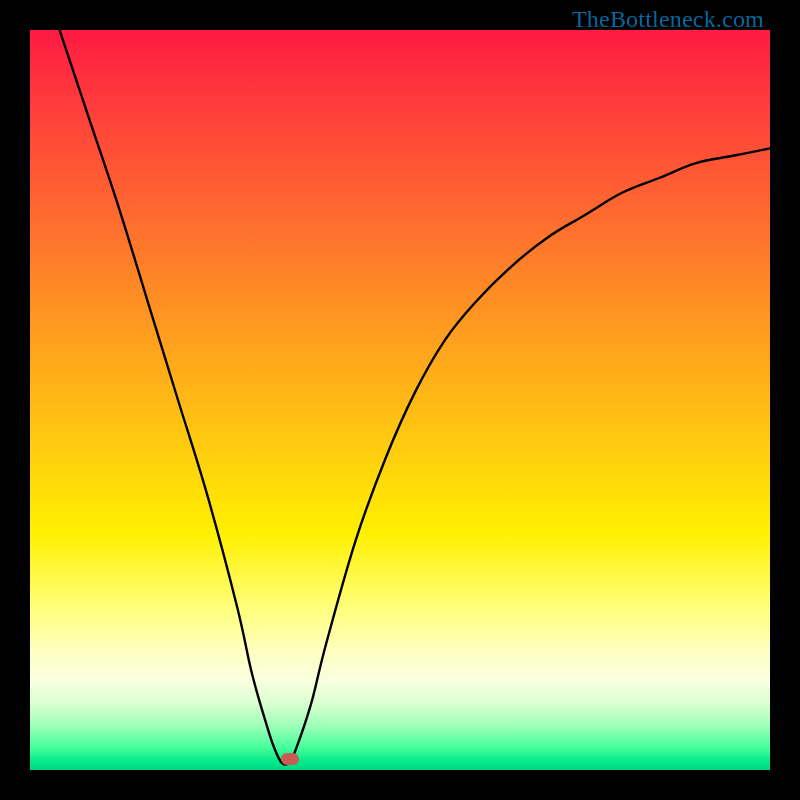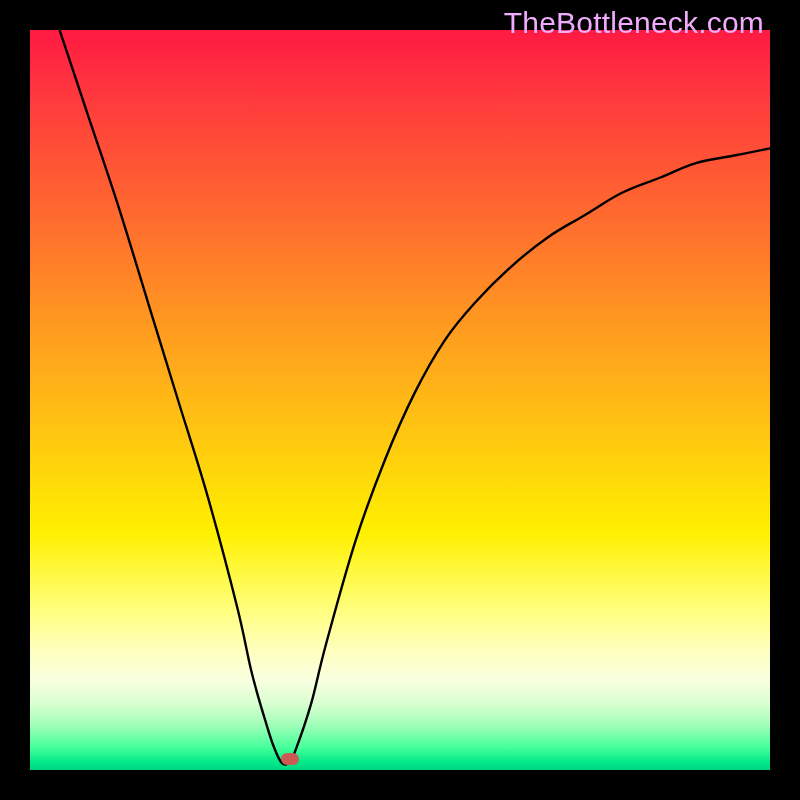--- a/index.html
+++ b/index.html
@@ -32,25 +32,26 @@
       #9fffb8 94%,
       #44ff9a 97%,
       #00e888 99%,
       #00d684 100%
     );
   }
   .watermark {
     position: absolute;
     top: 6px;
     right: 36px;
-    color: #f0abfc;
-    font-size: 30px;
+    color: #0369a1;
+    font-size: 24px;
     font-weight: 500;
     letter-spacing: 0.2px;
     user-select: none;
+    font-family: Liberation Serif, serif;
   }
   svg.curve {
     position: absolute;
     left: 30px;
     top: 30px;
     width: 740px;
     height: 740px;
   }
   .marker {
     position: absolute;

